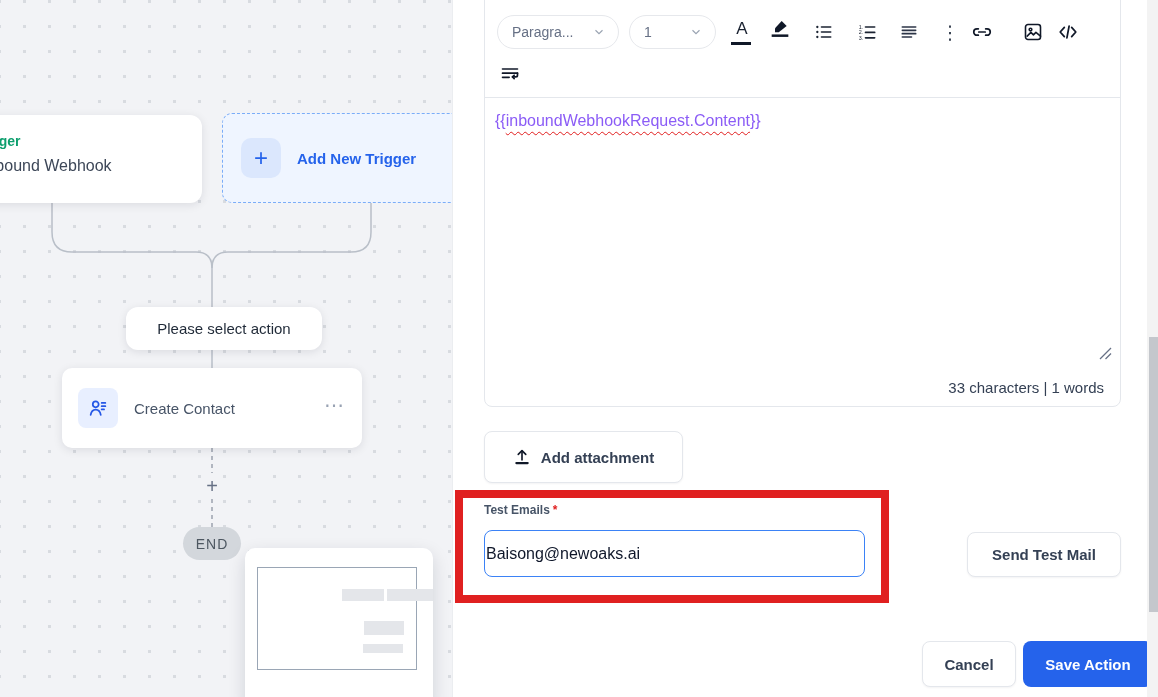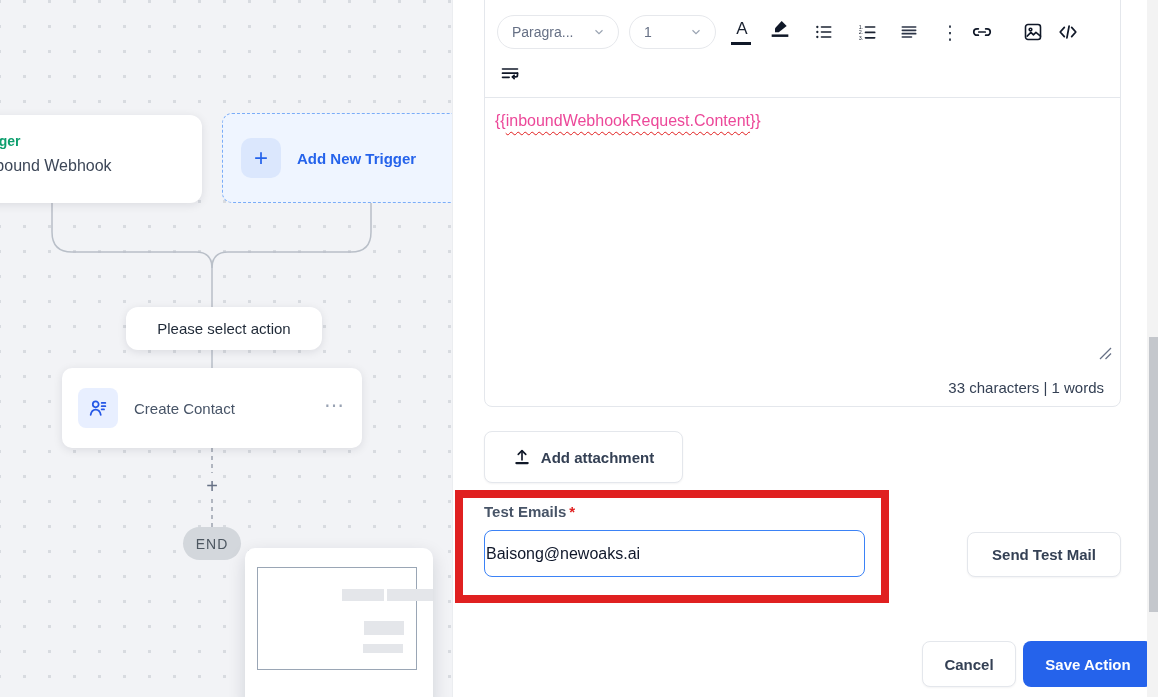--- a/index.html
+++ b/index.html
@@ -57,31 +57,31 @@
   #toolbar { position:relative; height:109px; border-bottom:1px solid #e4e7ec; }
   .tb-pill { position:absolute; top:26px; height:34px; border:1px solid #e6e8ec;
     border-radius:17px; background:#fff; display:flex; align-items:center;
     padding:0 12px 0 14px; cursor:pointer; color:#667085; font-size:14px;gap:8px; }
   .tb-pill .chev { margin-left:auto; color:#9aa4b2; }
   .tb-btn { position:absolute; top:28px; width:26px; height:30px; display:flex;
     align-items:center; justify-content:center; cursor:pointer; color:#1b2332; }
   .underbar { position:absolute; left:2px; bottom:2px; width:20px; height:3px; background:#101828; }
   .a-glyph { font-size:17px; font-weight:500; line-height:18px; transform:translateY(-3px); }
   #editor-content { position:relative; height:268px; padding:14px 10px; font-size:16px;
-    color:#ec4899; cursor:text; }
+    color:#8b5cf6; cursor:text; }
   #editor-content .squiggle { text-decoration:underline; text-decoration-style:wavy;
     text-decoration-color:#e11d1d; text-decoration-thickness:1px; text-underline-offset:5px; }
   #resize-handle { position:absolute; right:8px; bottom:6px; cursor:nwse-resize; color:#667085; }
   #editor-footer { height:42px; display:flex; align-items:center; justify-content:flex-end;
     padding-right:16px; font-size:15px; color:#344054; }
   .btn { display:flex; align-items:center; justify-content:center; background:#fff;
     border:1px solid #e4e7ec; border-radius:8px; box-shadow:0 1px 2px rgba(16,24,40,.05);
     color:#344054; font-size:15px; font-weight:600; cursor:pointer; }
   #add-attachment { position:absolute; left:31px; top:431px; width:199px; height:52px; gap:10px; }
-  #test-label { position:absolute; left:31px; top:503px; font-size:15px; font-weight:600;
+  #test-label { position:absolute; left:31px; top:503px; font-size:12px; font-weight:600;
     color:#475467; }
   #test-label .req { color:#e02020; margin-left:3px; }
   #email-input { position:absolute; left:31px; top:530px; width:381px; height:47px;
     border:1.5px solid #3b82f6; border-radius:8px; padding:0 1px; font-size:16px;
     color:#0f172a; font-family:"Liberation Sans", sans-serif; outline:none; background:#fff; }
   #send-test { position:absolute; left:514px; top:532px; width:154px; height:45px; }
   #cancel-btn { position:absolute; left:469px; top:641px; width:94px; height:46px; }
   #save-btn { position:absolute; left:570px; top:641px; width:130px; height:46px;
     background:#2563eb; border:none; color:#fff; font-weight:700; border-radius:8px;
     display:flex; align-items:center; justify-content:center; font-size:15px; cursor:pointer; }

